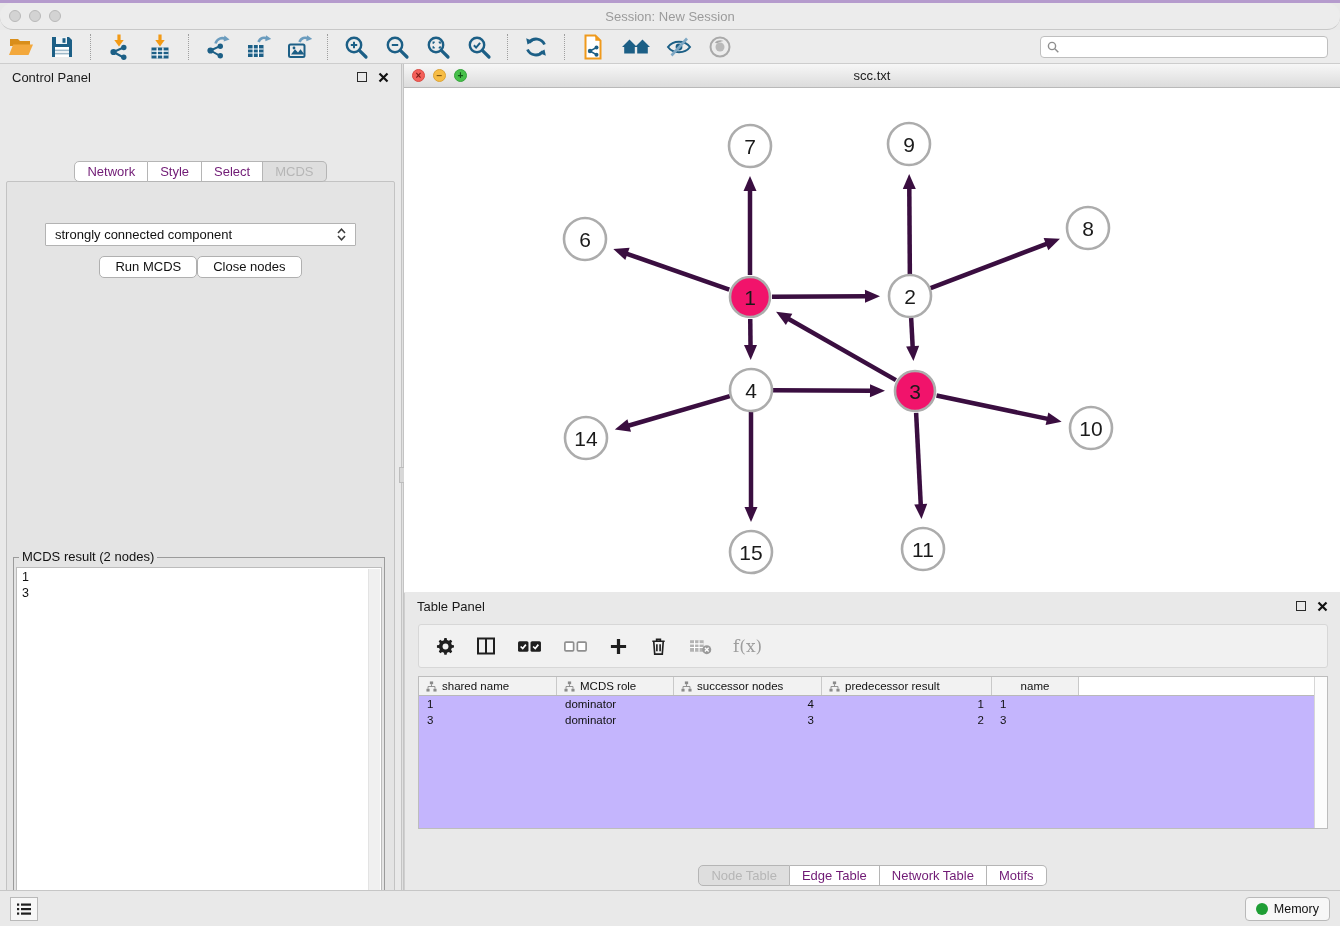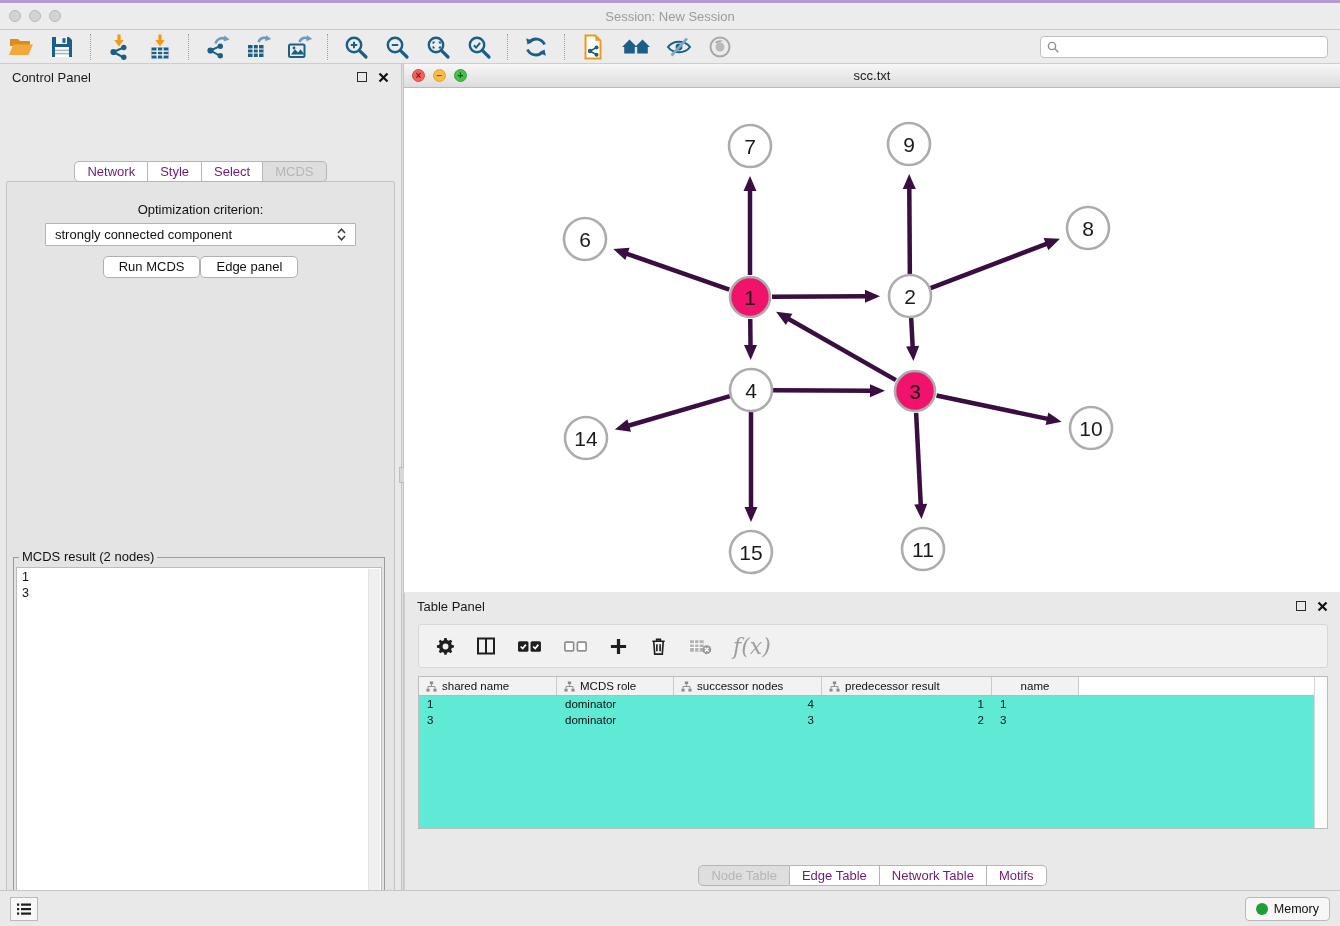--- a/index.html
+++ b/index.html
@@ -2,21 +2,21 @@
 <html><head>
 <meta charset="utf-8">
 <style>
   * { margin:0; padding:0; box-sizing:border-box; }
   html,body { width:1340px; height:926px; }
   body { font-family:"Liberation Sans",sans-serif; background:#e9e9e9; overflow:hidden; position:relative; }
 
   
   #purple-strip { position:absolute; top:0; left:0; width:1340px; height:3px; background:#b59bcd; }
   #titlebar { position:absolute; top:3px; left:0; width:1340px; height:27px; background:#ececec;
-              border-bottom:1px solid #c8c8c8; display:flex; align-items:center; padding:0 9px; }
+              border-bottom:1px solid #c8c8c8; display:flex; align-items:center; padding:0 9px;border-radius:13px; }
   .tl-dot { width:12px; height:12px; border-radius:50%; background:#d3d3d3; border:1px solid #b9b9b9; margin-right:8px; }
   #app-title { position:absolute; left:0; right:0; text-align:center; font-size:13px; color:#9b9b9b; }
 
   
   #main-toolbar { position:absolute; top:30px; left:0; width:1340px; height:34px; background:#ececec;
                   border-bottom:1px solid #cdcdcd; display:flex; align-items:center; padding-left:8px; gap:15px; }
   .tb-ico { width:26px; height:26px; flex:0 0 auto; display:flex; align-items:center; justify-content:center; }
   .tb-ico.wide { width:30px; }
   .tb-ico svg { width:100%; height:100%; }
   .tb-sep { width:1px; height:26px; border-left:1px dotted #9f9f9f; flex:0 0 auto; }
@@ -69,22 +69,22 @@
   .tl-green  { background:#46c04a; border:1px solid #35a53c; color:#125418; }
   #nw-title { position:absolute; left:0; right:0; text-align:center; font-size:13px; color:#1a1a1a; }
   #graph-svg { position:absolute; top:24px; left:0; }
 
   
   #table-panel { position:absolute; top:593px; left:404px; width:936px; height:297px; background:#e9e9e9;
                  border-left:1px solid #cfcfcf; }
   #tp-toolbar { position:absolute; left:13px; top:31px; width:910px; height:44px; background:#f1f1f1;
                 border:1px solid #d7d7d7; border-radius:3px; display:flex; align-items:center; gap:21px; padding-left:17px; }
   .tp-ico { display:flex; align-items:center; justify-content:center; }
-  #fx-label { font-family:"DejaVu Serif",serif; font-style:italic; font-size:22px; color:#9e9e9e;text-align:right; }
-  #nt-table { position:absolute; left:13px; top:83px; width:910px; height:153px; background:#5eead4; border:1px solid #bdbdbd; }
+  #fx-label { font-family:"DejaVu Serif",serif; font-size:17px; color:#9e9e9e;text-align:right; }
+  #nt-table { position:absolute; left:13px; top:83px; width:910px; height:153px; background:#c4b5fd; border:1px solid #bdbdbd; }
   #nt-header { display:flex; height:19px; background:#fff; border-bottom:1px solid #b9b9b9; }
   .nt-th { display:flex; align-items:center; gap:5px; padding:0 7px; font-size:11.5px; color:#111;
            background:#f2f2f2; border-right:1px solid #c9c9c9; overflow:hidden; }
   .nt-th.centered { justify-content:center; }
   .nt-row { display:flex; height:16px; }
   .nt-td { font-size:11.5px; color:#111; padding:0 8px; line-height:16px; overflow:hidden; }
   .nt-td.al-r { text-align:right; }
   #nt-vtrack { position:absolute; top:0; right:0; width:13px; bottom:0; background:#fcfcfc; border-left:1px solid #d6d6d6; }
   #tp-tabs { position:absolute; bottom:4px; left:0; width:100%; display:flex; justify-content:center; }
 
@@ -285,35 +285,34 @@
         </svg>
     </span>
   </div>
   <div id="cp-tabs">
     <span class="seg">Network</span>
     <span class="seg">Style</span>
     <span class="seg">Select</span>
     <span class="seg selected">MCDS</span>
   </div>
   <div id="cp-box">
-    <div id="opt-label">Optimization criterion:</div>
     <div id="criterion-select">
       <span>strongly connected component</span>
       <span class="stepper">
         <svg width="9" height="6" viewBox="0 0 9 6">
             <path d="M1 5L4.5 1.2 8 5" stroke="#3c3c3c" stroke-width="1.5" fill="none"></path>
           </svg>
         <svg width="9" height="6" viewBox="0 0 9 6">
             <path d="M1 1l3.5 3.8L8 1" stroke="#3c3c3c" stroke-width="1.5" fill="none"></path>
           </svg>
       </span>
     </div>
     <div class="btn-row">
       <span class="btn">Run MCDS</span>
-      <span class="btn">Edge panel</span>
+      <span class="btn">Close nodes</span>
     </div>
     <div id="result-group">
       <span id="result-title">MCDS result (2 nodes)</span>
       <div id="result-area">
         <div>1</div>
         <div>3</div>
         <span class="vtrack"></span>
       </div>
     </div>
   </div>

